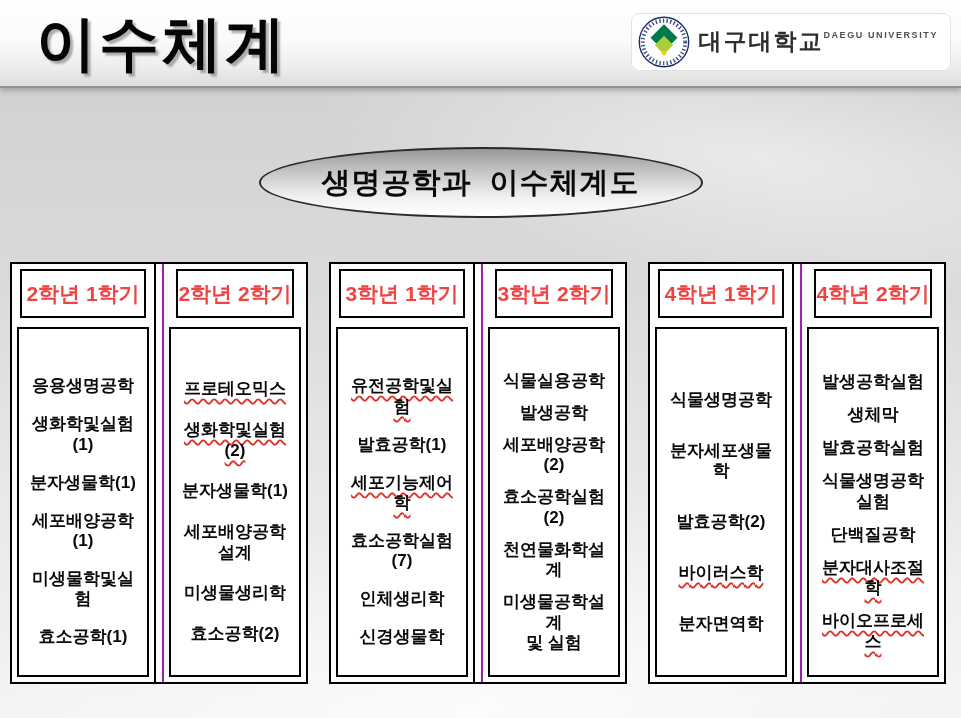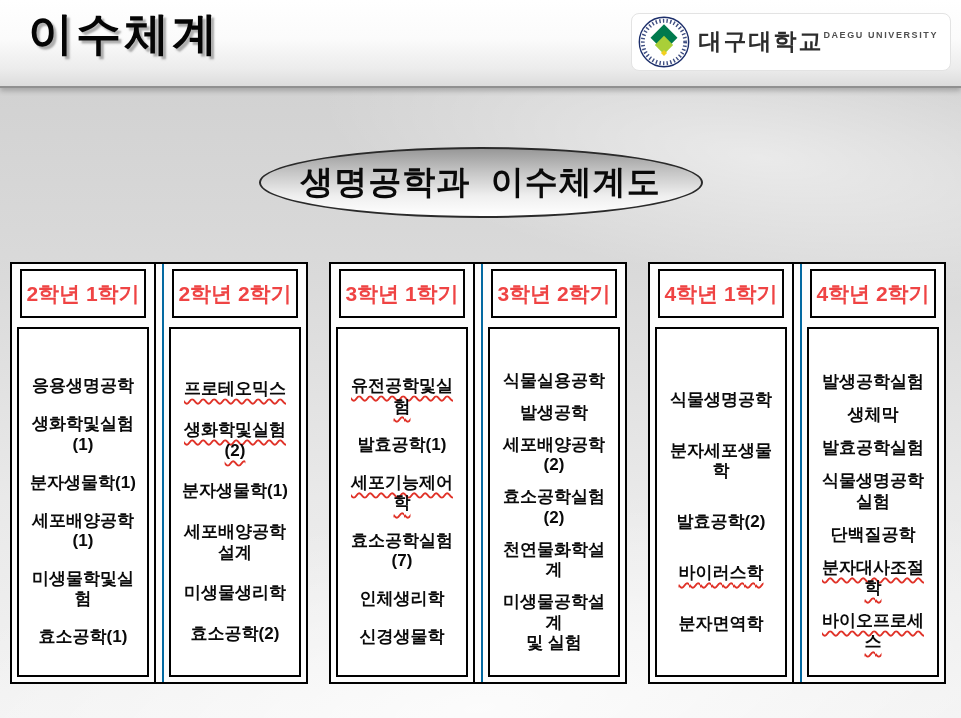--- a/index.html
+++ b/index.html
@@ -11,22 +11,22 @@
   }
   
   .titlebar{
     position:relative;height:88px;
     background:linear-gradient(180deg,#ffffff 0%,#fbfbfb 45%,#ececec 80%,#dcdcdc 100%);
     border-bottom:2px solid #909090;
     box-shadow:0 3px 5px rgba(0,0,0,0.22);
     z-index:3;
   }
   .page-title{
-    position:absolute;left:28px;top:4px;margin:0;
-    font-size:45px;font-weight:bold;color:#050505;letter-spacing:3px;
+    position:absolute;left:36px;top:4px;margin:0;
+    font-size:60px;font-weight:bold;color:#050505;letter-spacing:3px;
     text-shadow:3px 3px 2px rgba(110,110,110,0.55);
   }
   .logo{
     position:absolute;right:10px;top:13px;
     display:flex;align-items:center;gap:8px;
     background:#ffffff;border:1px solid #e3e3e3;border-radius:8px;
     padding:4px 12px 4px 6px;height:58px;
   }
   .logo-text{display:flex;flex-direction:row;line-height:1.1;}
   .logo-kr{font-size:23px;font-weight:bold;color:#2d2d2d;letter-spacing:2px;}
@@ -50,34 +50,34 @@
   }
   
   .banner{
     position:relative;width:444px;height:71px;margin:59px auto 0;
     border:2px solid #2a2a2a;border-radius:50%;
     background:linear-gradient(180deg,#989898 0%,#c6c6c6 35%,#efefef 70%,#ffffff 100%);
     display:flex;align-items:center;justify-content:center;
     z-index:2;
   }
   .banner-label{
-    font-size:33px;font-weight:bold;color:#0a0a0a;white-space:pre;letter-spacing:1px;
+    font-size:29px;font-weight:bold;color:#0a0a0a;white-space:pre;letter-spacing:1px;
   }
   
   .groups{
     position:relative;display:flex;gap:21px;
     margin:44px 15px 0 10px;height:422px;z-index:2;
   }
   .group{
     flex:1;display:flex;gap:6px;
     border:2px solid #000;background:#fdfdfd;
   }
   .col{flex:1;min-width:0;display:flex;flex-direction:column;}
   .col-a{border-right:2px solid #000;}
-  .col-b{border-left:2px solid #0369a1;}
+  .col-b{border-left:2px solid #a21caf;align-items:center;}
   .col-header{
     border:2px solid #000;background:#fff;
     margin:5px 8px 0;height:49px;flex:none;
     display:flex;align-items:center;justify-content:center;
     font-size:21px;font-weight:bold;color:#ef4444;white-space:pre;
   }
   .col-body{
     border:2px solid #000;background:#fff;
     margin:9px 5px 5px;flex:1;
     display:flex;flex-direction:column;justify-content:space-evenly;align-items:center;

